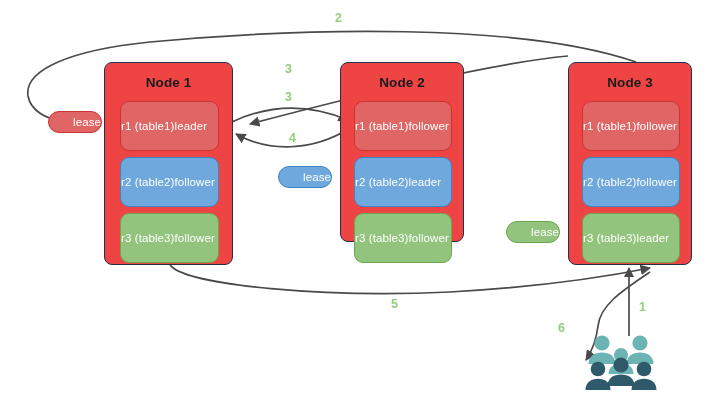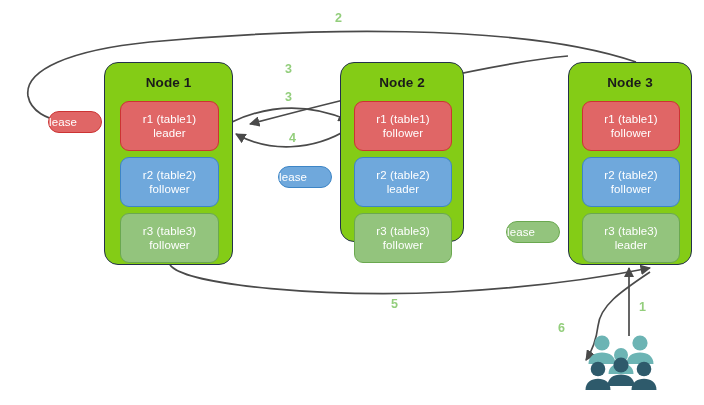--- a/index.html
+++ b/index.html
@@ -20,41 +20,40 @@
     left: 0;
     top: 0;
     width: 704px;
     height: 405px;
     pointer-events: none;
   }
   .node-box {
     position: absolute;
     box-sizing: border-box;
     border: 1.4px solid #24314b;
-    border-radius: 14px;
-    background: #84cc16;
+    border-radius: 8px;
+    background: #ef4444;
   }
   .node-title {
     position: absolute;
     left: 0;
     right: 0;
     text-align: center;
     font-size: 13.5px;
     font-weight: bold;
     color: #1b1b1b;
     letter-spacing: 0.1px;
   }
   .replica {
     position: absolute;
     box-sizing: border-box;
     border-radius: 9px;
     display: flex;
-    flex-direction: column;
+    flex-direction: row;
     align-items: center;
-    justify-content: center;
     color: #ffffff;
     font-size: 11.5px;
     line-height: 14px;
     text-align: center;
     letter-spacing: 0.1px;
   }
   .replica-red {
     background: #e06666;
     border: 1.6px solid #cc3333;
   }
@@ -65,21 +64,21 @@
   .replica-green {
     background: #93c47d;
     border: 1.6px solid #6aa84f;
   }
   .lease {
     position: absolute;
     box-sizing: border-box;
     border-radius: 11px;
     display: flex;
     align-items: center;
-    justify-content: flex-start;
+    justify-content: flex-end;
     color: #ffffff;
     font-size: 11.5px;
     letter-spacing: 0.1px;
   }
   .lease-red { background: #e06666; border: 1.6px solid #cc3333; }
   .lease-blue { background: #6fa8dc; border: 1.6px solid #3d85c6; }
   .lease-green { background: #93c47d; border: 1.6px solid #6aa84f; }
   .step-label {
     position: absolute;
     font-size: 12.5px;

